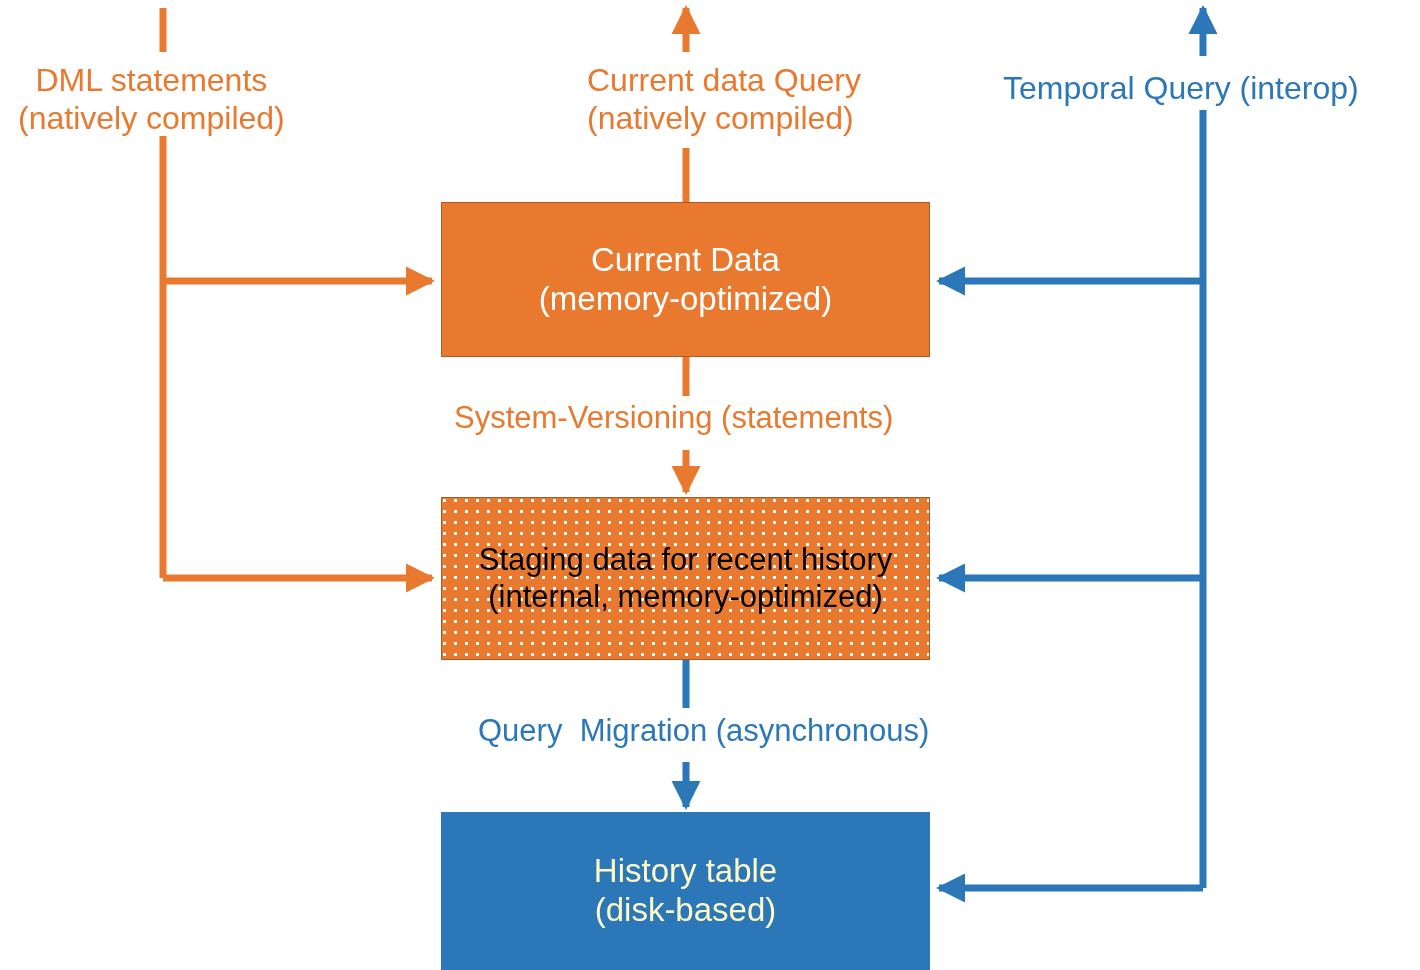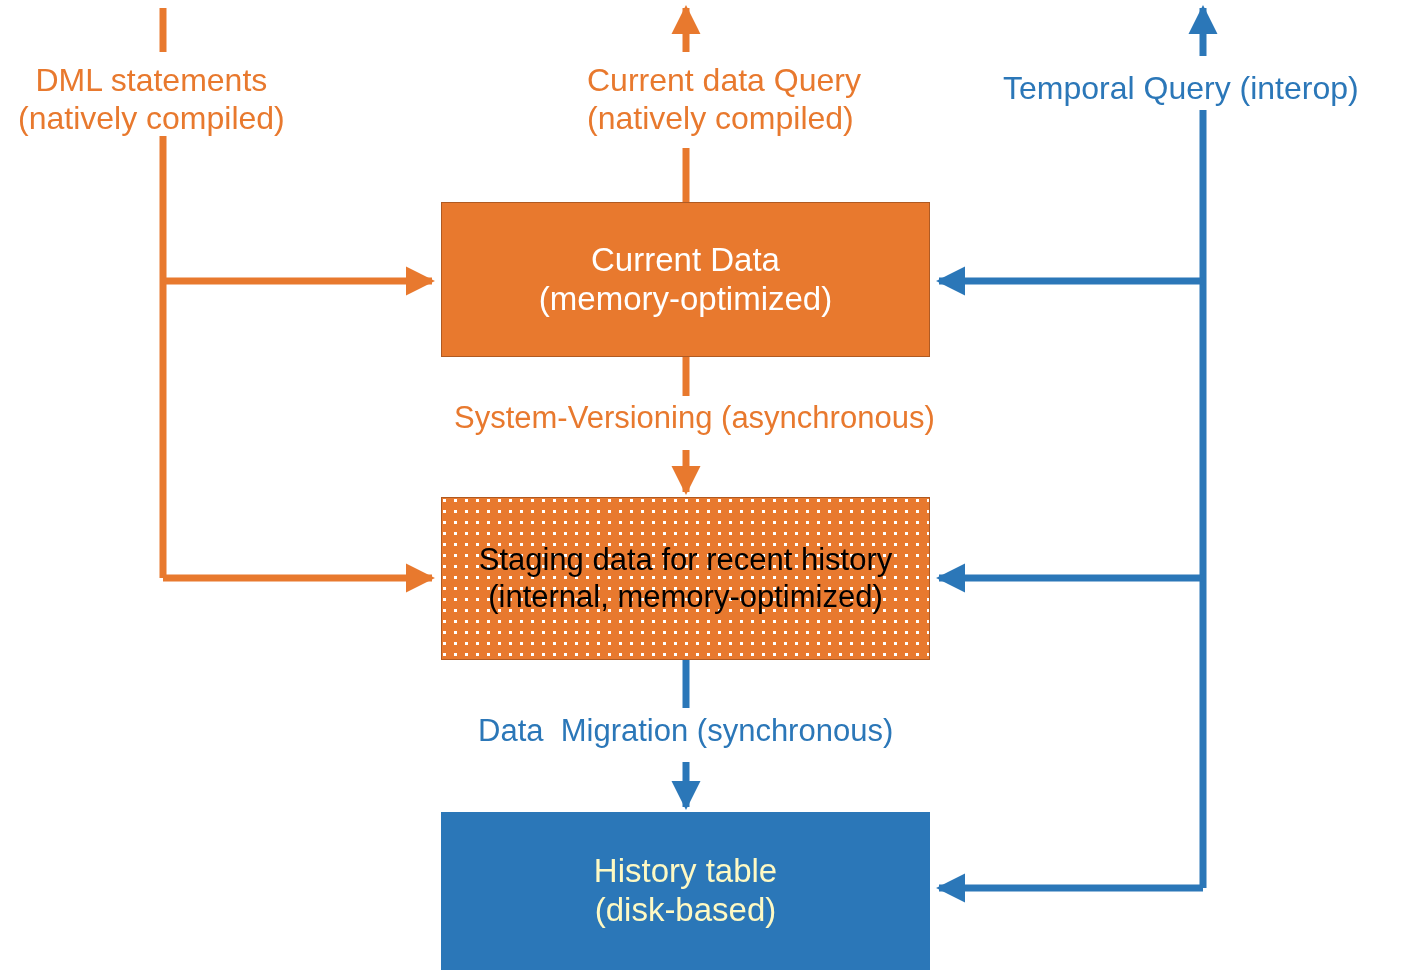--- a/index.html
+++ b/index.html
@@ -177,17 +177,17 @@
   </div>
 
   <div class="edge-label lbl-orange" id="label-dml">DML statements
 (natively compiled)</div>
 
   <div class="edge-label lbl-orange" id="label-current-query">Current data Query
 (natively compiled)</div>
 
   <div class="edge-label lbl-blue" id="label-temporal-query">Temporal Query (interop)</div>
 
-  <div class="edge-label lbl-orange" id="label-system-versioning">System-Versioning (asynchronous)</div>
+  <div class="edge-label lbl-orange" id="label-system-versioning">System-Versioning (statements)</div>
 
-  <div class="edge-label lbl-blue" id="label-data-migration">Data  Migration (synchronous)</div>
+  <div class="edge-label lbl-blue" id="label-data-migration">Query  Migration (asynchronous)</div>
 
 </div>
 
 </body></html>

